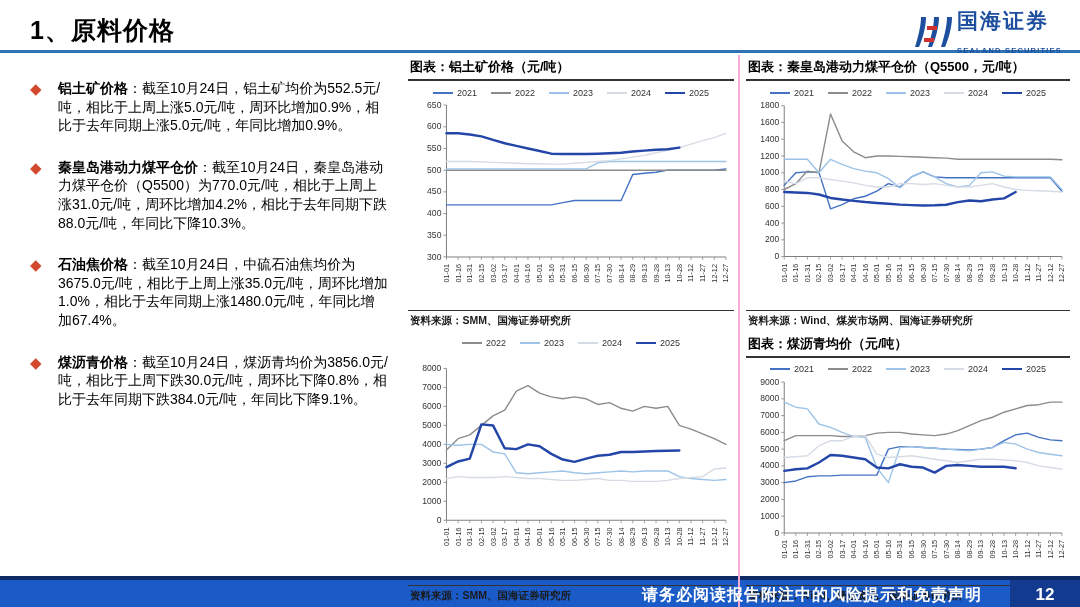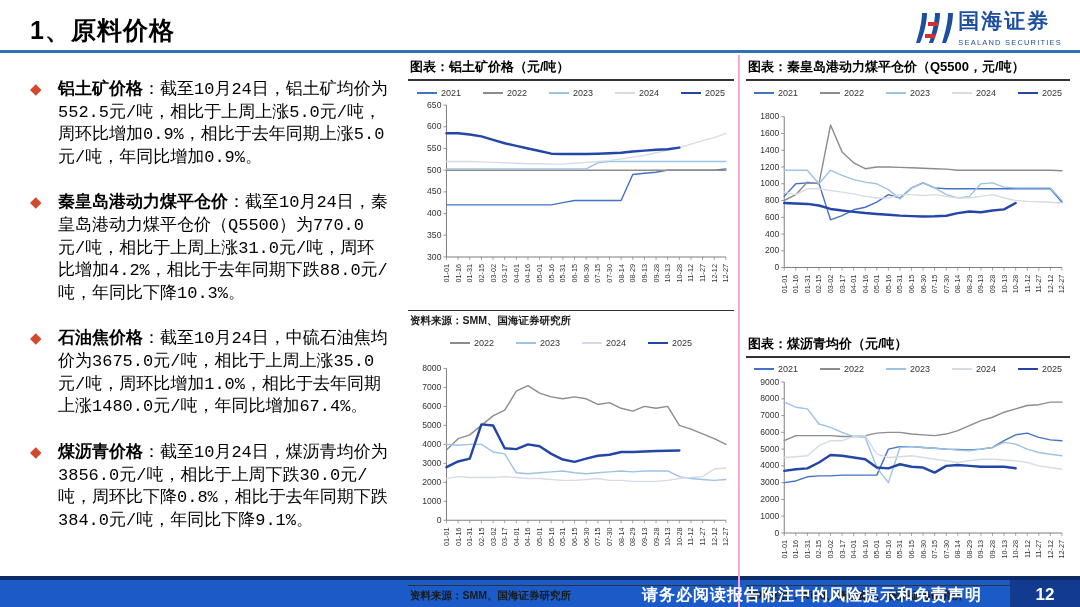--- a/index.html
+++ b/index.html
@@ -6,37 +6,37 @@
   html,body { width:1080px; height:607px; overflow:hidden; background:#ffffff;
               font-family:"Liberation Sans","DejaVu Sans",sans-serif; }
 
   
   .header { position:relative; height:50px; padding:8px 20px 16px 30px; }
   .page-title { font-size:25px; font-weight:bold; color:#000; letter-spacing:1px; padding-top:6px; }
   .header-rule { height:3px; background:#2e74b5; width:100%; }
   .logo { position:absolute; right:18px; top:10px; display:flex; align-items:center; gap:4px; }
   .logo-text { display:flex; flex-direction:column; line-height:1; }
   .logo-cn { font-size:21px; font-weight:bold; color:#1d4f9e; letter-spacing:2px; }
-  .logo-en { font-size:7.5px; font-weight:normal; color:#1d4f9e; letter-spacing:1.2px; margin-top:8px; }
+  .logo-en { font-size:7.5px; font-weight:bold; color:#1d4f9e; letter-spacing:1.2px; margin-top:16px; }
 
   
   .main { display:flex; height:523px; }
   .left-col { width:400px; padding:26px 12px 0 30px; }
   .bullet { position:relative; padding-left:28px; margin-bottom:23px; }
   .bullet .diamond { position:absolute; left:0; top:1px; color:#d2492e; font-size:15px; }
-  .bullet-text { font-size:17px; line-height:1.33; color:#000;font-family:Liberation Mono, monospace; }
+  .bullet-text { font-size:14px; line-height:1.33; color:#000; }
   .bullet-text b { font-weight:bold; }
 
   .charts { flex:1; display:grid; grid-template-columns:1fr 1fr; grid-template-rows:1fr 1fr;
             padding:2px 6px 4px 2px; }
   .cell { padding:0 4px 0 6px; display:flex; flex-direction:column; }
   .cell.col-r { border-left:2px solid #f9a8d4; }
   .chart-title { font-size:13px; font-weight:bold; color:#000; padding:3px 0 3px 2px;
                  border-bottom:2px solid #333; }
-  .legend { display:flex; justify-content:center; gap:22px; padding:5px 0 0 0; height:18px; }
+  .legend { display:flex; justify-content:center; gap:14px; padding:5px 0 0 0; height:18px; }
   .lg-item { display:flex; align-items:center; font-size:9px; color:#333; gap:4px; }
   .lg-line { display:inline-block; width:20px; height:2px; }
   .plot-wrap { flex:1; }
   .plot-wrap svg { display:block; width:100%; height:100%; }
   .chart-source { font-size:10.5px; font-weight:bold; color:#1a1a1a; border-top:1.5px solid #333;
                   padding:3px 0 4px 2px; }
 
   
   .footer { height:34px; border-top:4px solid #0e2b66; background:#1a5bc7; display:flex;
             align-items:center; justify-content:flex-end; }
@@ -258,20 +258,21 @@
             <text x="305" y="163" font-size="7.2" fill="#333" text-anchor="end" transform="rotate(-90 305 163)">12-12</text>
             <line x1="314" y1="156" x2="314" y2="159" stroke="#808080" stroke-width="0.7"></line>
             <text x="316.5" y="163" font-size="7.2" fill="#333" text-anchor="end" transform="rotate(-90 316.5 163)">12-27</text>
             <polyline points="38.0,85.2 49.5,72.7 61.0,71.8 72.5,72.3 84.0,108.5 95.5,104.3 107.0,98.5 118.5,96.0 130.0,91.0 141.5,83.5 153.0,86.8 164.5,76.8 176.0,71.8 187.5,76.8 199.0,77.7 210.5,77.7 222.0,77.7 233.5,77.7 245.0,77.7 256.5,77.7 268.0,77.7 279.5,77.7 291.0,77.7 302.5,77.7 314.0,91.0" fill="none" stroke="#4472c4" stroke-width="1.4" stroke-linejoin="round" stroke-linecap="round"></polyline>
             <polyline points="38.0,89.3 49.5,83.5 61.0,71.0 72.5,72.7 84.0,14.3 95.5,41.0 107.0,51.8 118.5,57.7 130.0,56.0 141.5,56.0 153.0,56.4 164.5,56.8 176.0,57.3 187.5,57.7 199.0,58.1 210.5,59.3 222.0,59.3 233.5,59.3 245.0,59.3 256.5,59.3 268.0,59.3 279.5,59.3 291.0,59.3 302.5,59.3 314.0,59.7" fill="none" stroke="#8c8c8c" stroke-width="1.4" stroke-linejoin="round" stroke-linecap="round"></polyline>
             <polyline points="38.0,59.3 49.5,59.3 61.0,59.3 72.5,72.7 84.0,59.3 95.5,64.3 107.0,68.5 118.5,71.0 130.0,72.7 141.5,78.5 153.0,87.7 164.5,76.8 176.0,71.8 187.5,76.8 199.0,83.5 210.5,86.8 222.0,85.2 233.5,72.7 245.0,71.8 256.5,76.0 268.0,76.8 279.5,76.8 291.0,76.8 302.5,76.8 314.0,89.3" fill="none" stroke="#9dc3e6" stroke-width="1.4" stroke-linejoin="round" stroke-linecap="round"></polyline>
             <polyline points="38.0,81.0 49.5,83.5 61.0,77.7 72.5,77.7 84.0,79.3 95.5,81.0 107.0,82.7 118.5,85.2 130.0,86.8 141.5,86.8 153.0,83.5 164.5,83.5 176.0,84.3 187.5,83.5 199.0,85.2 210.5,86.8 222.0,86.8 233.5,85.2 245.0,83.5 256.5,86.8 268.0,89.3 279.5,90.2 291.0,90.6 302.5,91.0 314.0,91.8" fill="none" stroke="#d6dce5" stroke-width="1.4" stroke-linejoin="round" stroke-linecap="round"></polyline>
             <polyline points="38.0,91.8 49.5,92.3 61.0,92.7 72.5,94.3 84.0,97.7 95.5,99.3 107.0,100.6 118.5,101.8 130.0,102.7 141.5,103.5 153.0,104.3 164.5,104.8 176.0,105.2 187.5,105.0 199.0,104.5 210.5,101.8 222.0,100.2 233.5,101.0 245.0,99.3 256.5,98.1 268.0,91.8" fill="none" stroke="#2346a8" stroke-width="2.4" stroke-linejoin="round" stroke-linecap="round"></polyline>
           </svg>
         </div>
+      <div class="chart-source">资料来源：Wind、煤炭市场网、国海证券研究所</div>
     </div>
     <div class="cell">
       <div class="legend">
           <span class="lg-item"><span class="lg-line" style="background: rgb(140, 140, 140);"></span>2022</span>
           <span class="lg-item"><span class="lg-line" style="background: rgb(157, 195, 230);"></span>2023</span>
           <span class="lg-item"><span class="lg-line" style="background: rgb(214, 220, 229);"></span>2024</span>
           <span class="lg-item"><span class="lg-line" style="background: rgb(35, 70, 168);"></span>2025</span>
         </div>
       <div class="plot-wrap">
           <svg viewBox="0 0 322 208">

